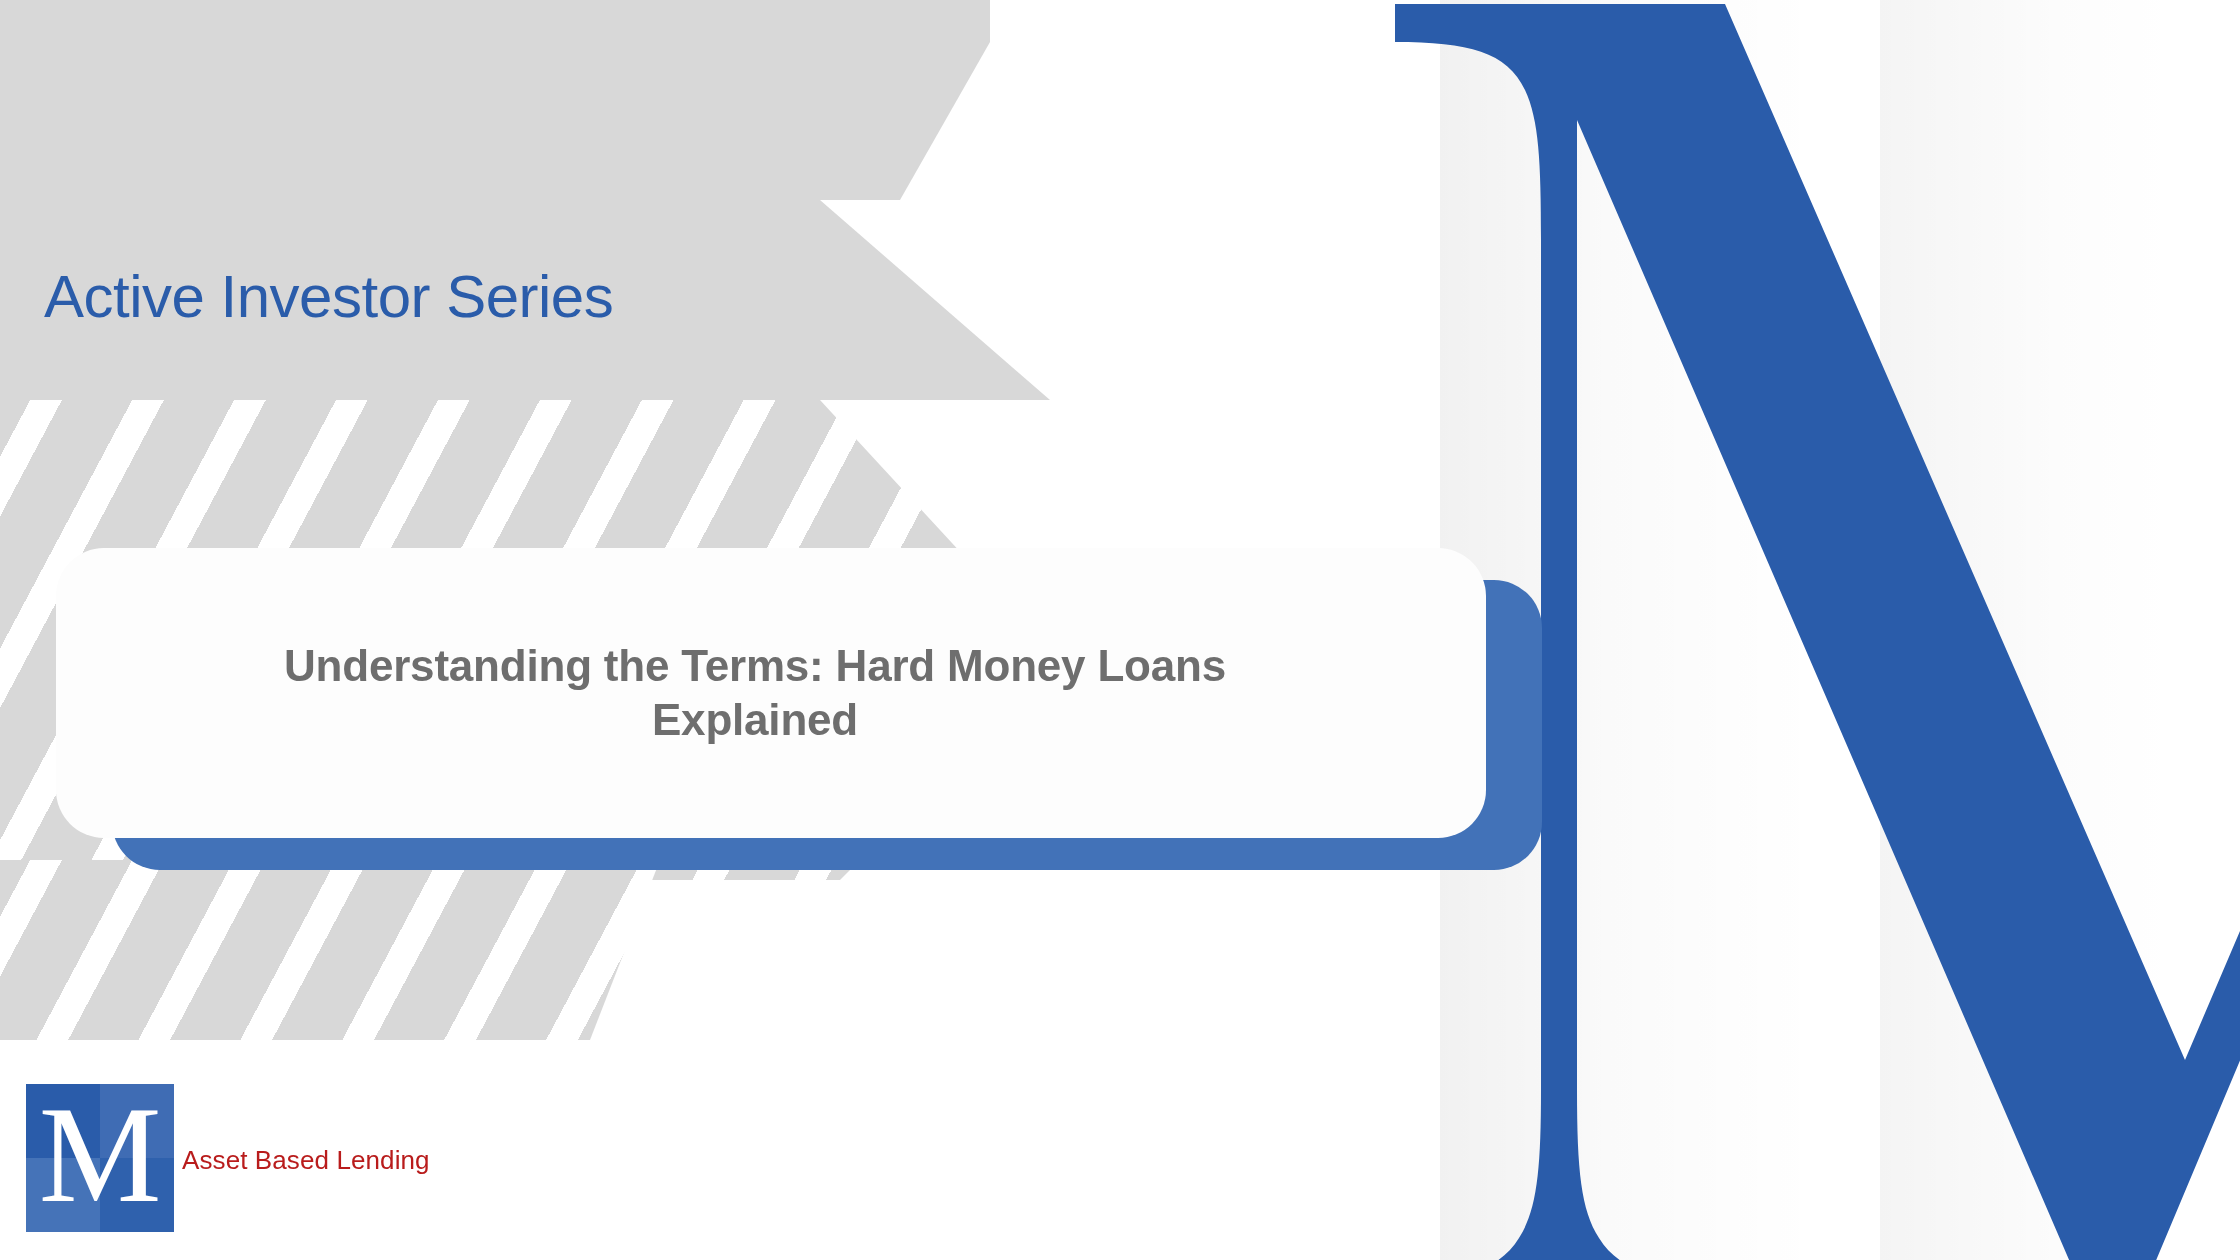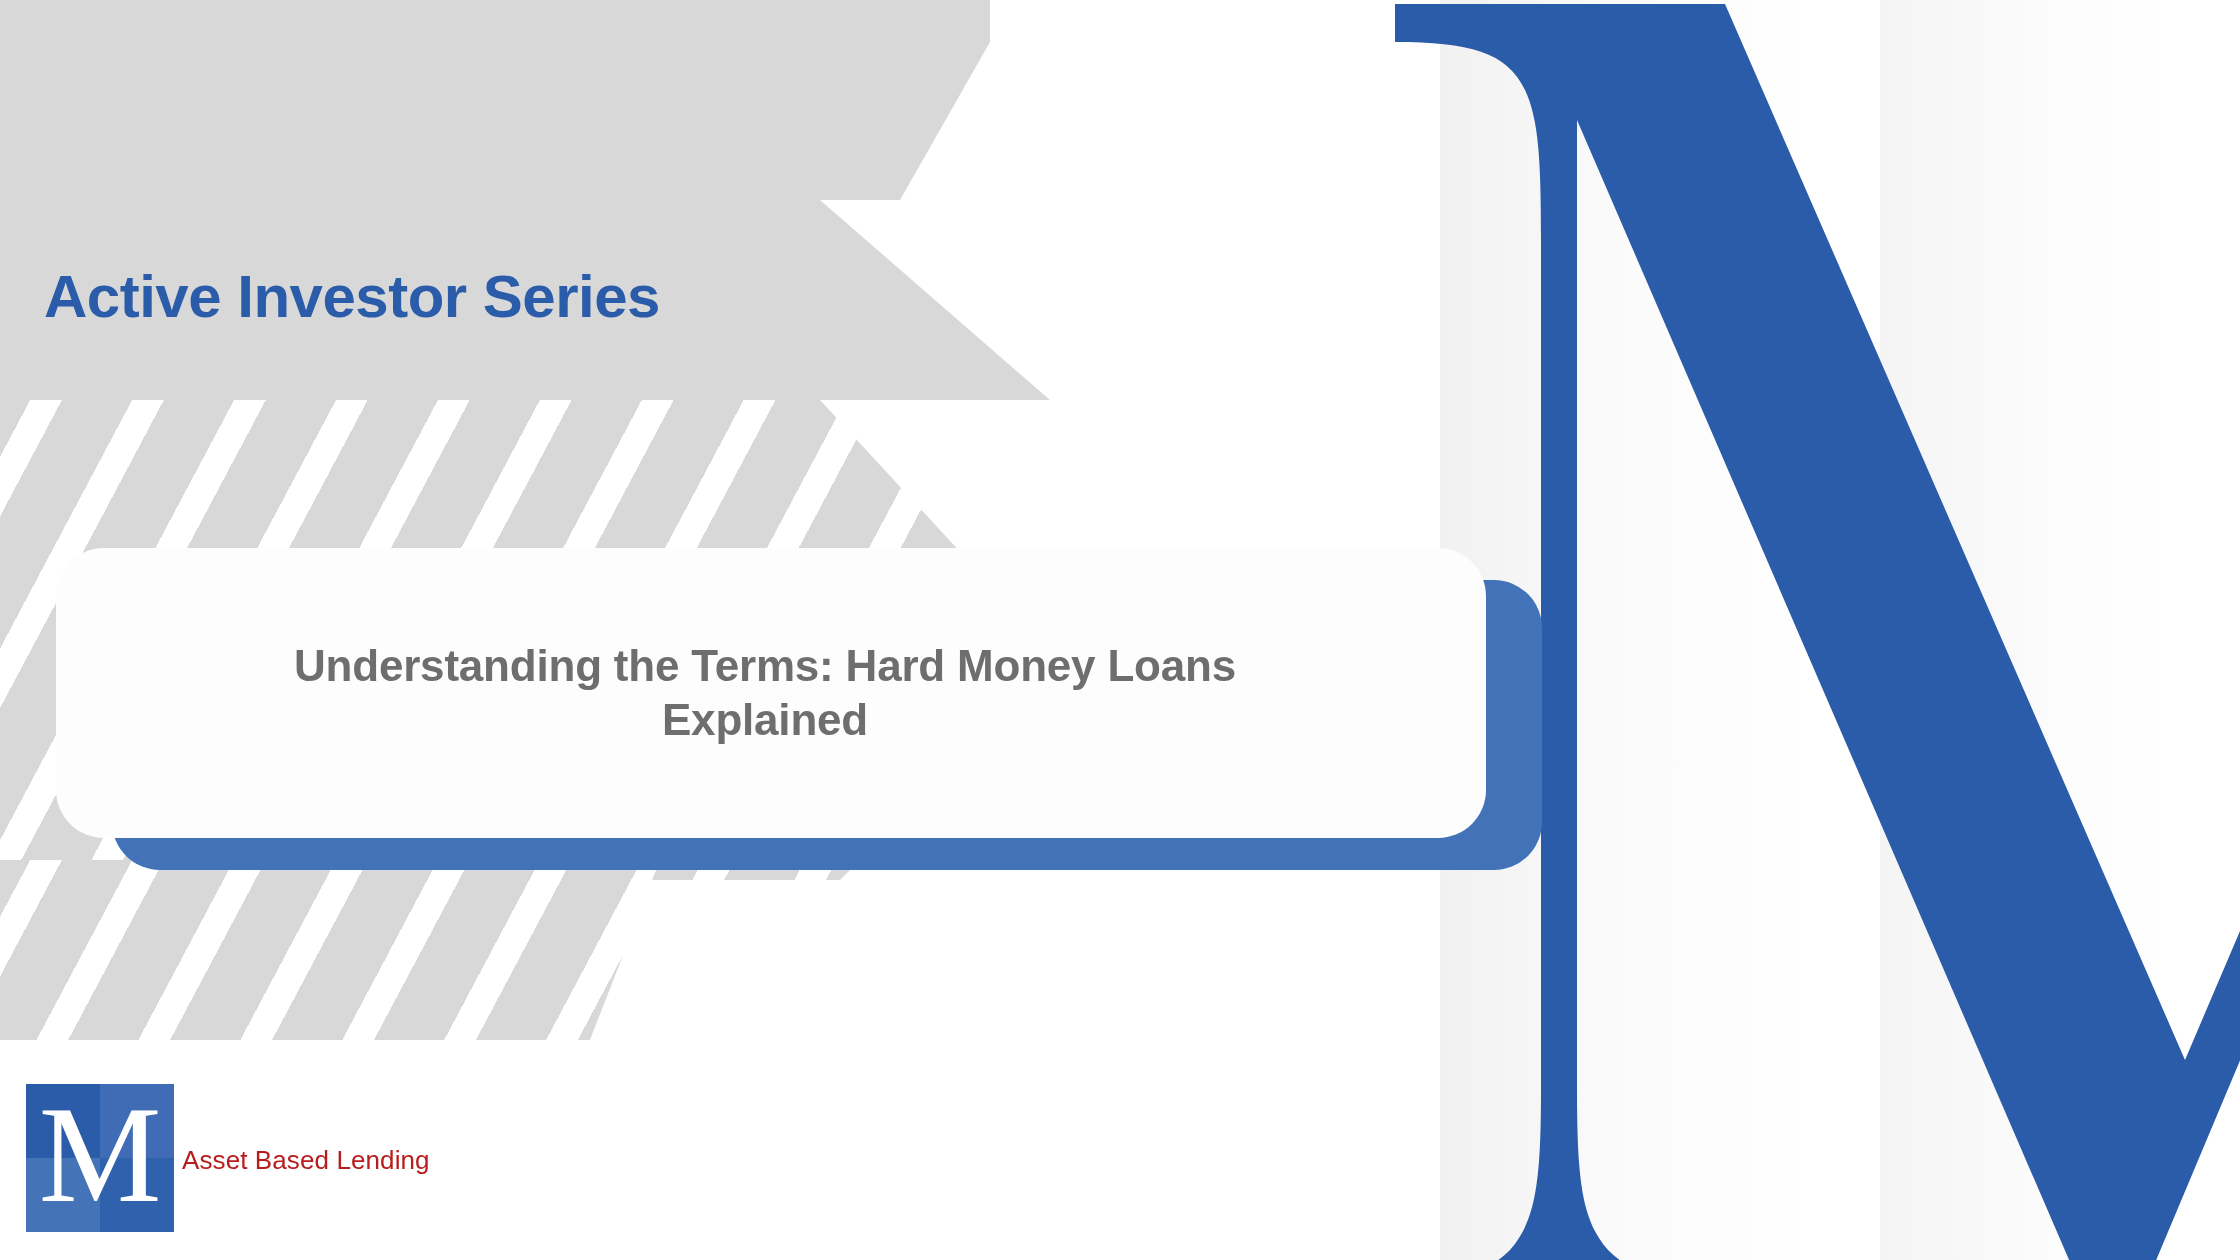--- a/index.html
+++ b/index.html
@@ -105,21 +105,21 @@
     color: #2a5caa;
   }
   .big-m svg { display: block; width: 100%; height: 100%; }
 
   
   .headline {
     position: absolute;
     left: 44px;
     top: 262px;
     font-size: 60px;
-    font-weight: bold;
+    font-weight: normal;
     letter-spacing: -0.5px;
     color: #2a5caa;
     white-space: nowrap;
   }
 
   
   .card-wrap {
     position: absolute;
     left: 56px;
     top: 548px;
@@ -142,21 +142,21 @@
     position: absolute;
     left: -56px;
     top: -32px;
     width: 1430px;
     height: 290px;
     border-radius: 48px;
     background: #fdfdfd;
   }
   .card {
     position: absolute;
-    left: 16px;
+    left: 6px;
     top: 0;
     width: 1386px;
     height: 290px;
     border-radius: 48px;
     background: #fdfdfd;
     display: flex;
     align-items: center;
     justify-content: center;
   }
   .card-title {

